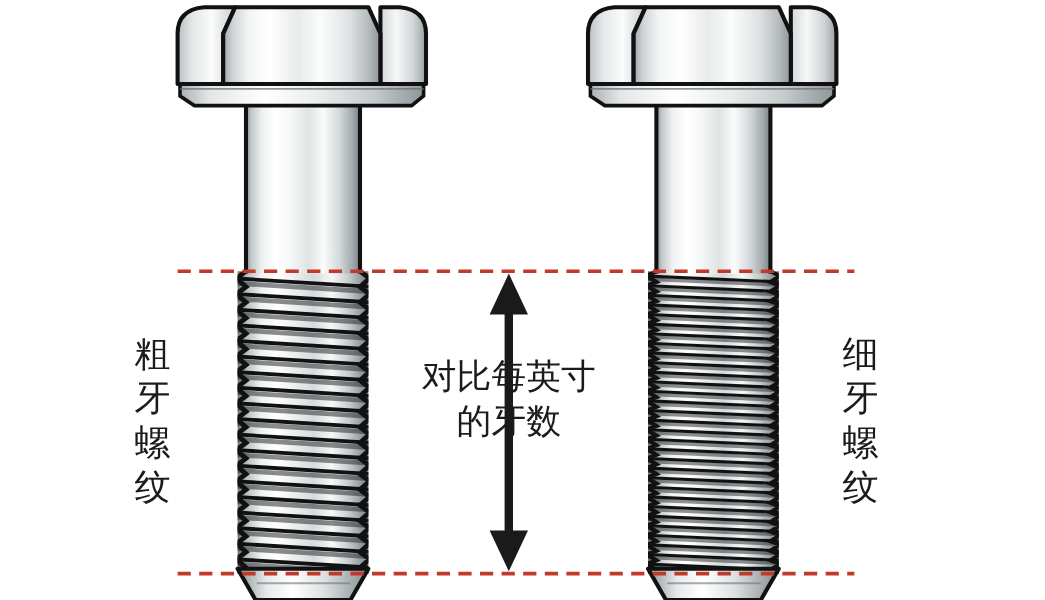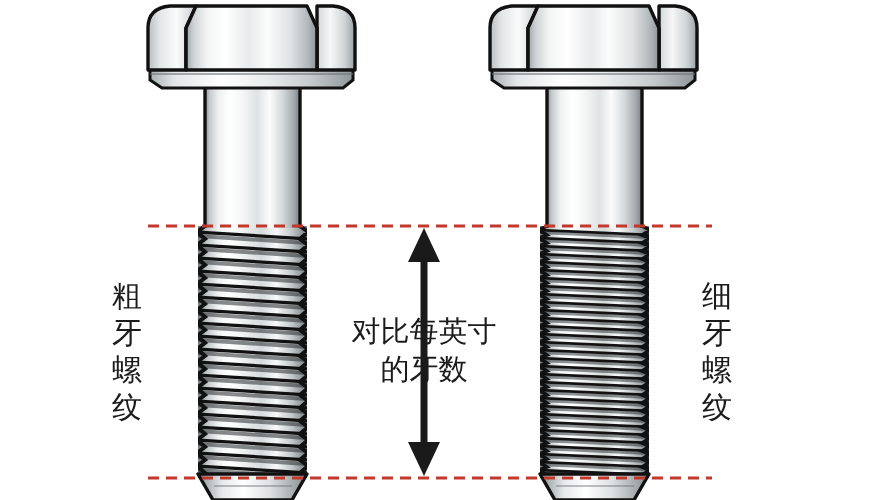--- a/index.html
+++ b/index.html
@@ -38,21 +38,21 @@
     width: 46px;
   }
   #label-right {
     left: 694px;
     top: 277px;
     width: 46px;
   }
   #center-caption {
     position: absolute;
     left: 332px;
-    top: 312px;
+    top: 295px;
     width: 184px;
     text-align: center;
     font-family: "Liberation Sans", sans-serif;
     font-size: 29px;
     line-height: 38px;
     color: #1b1b1b;
     white-space: pre-line;
   }
 </style>
 </head>

